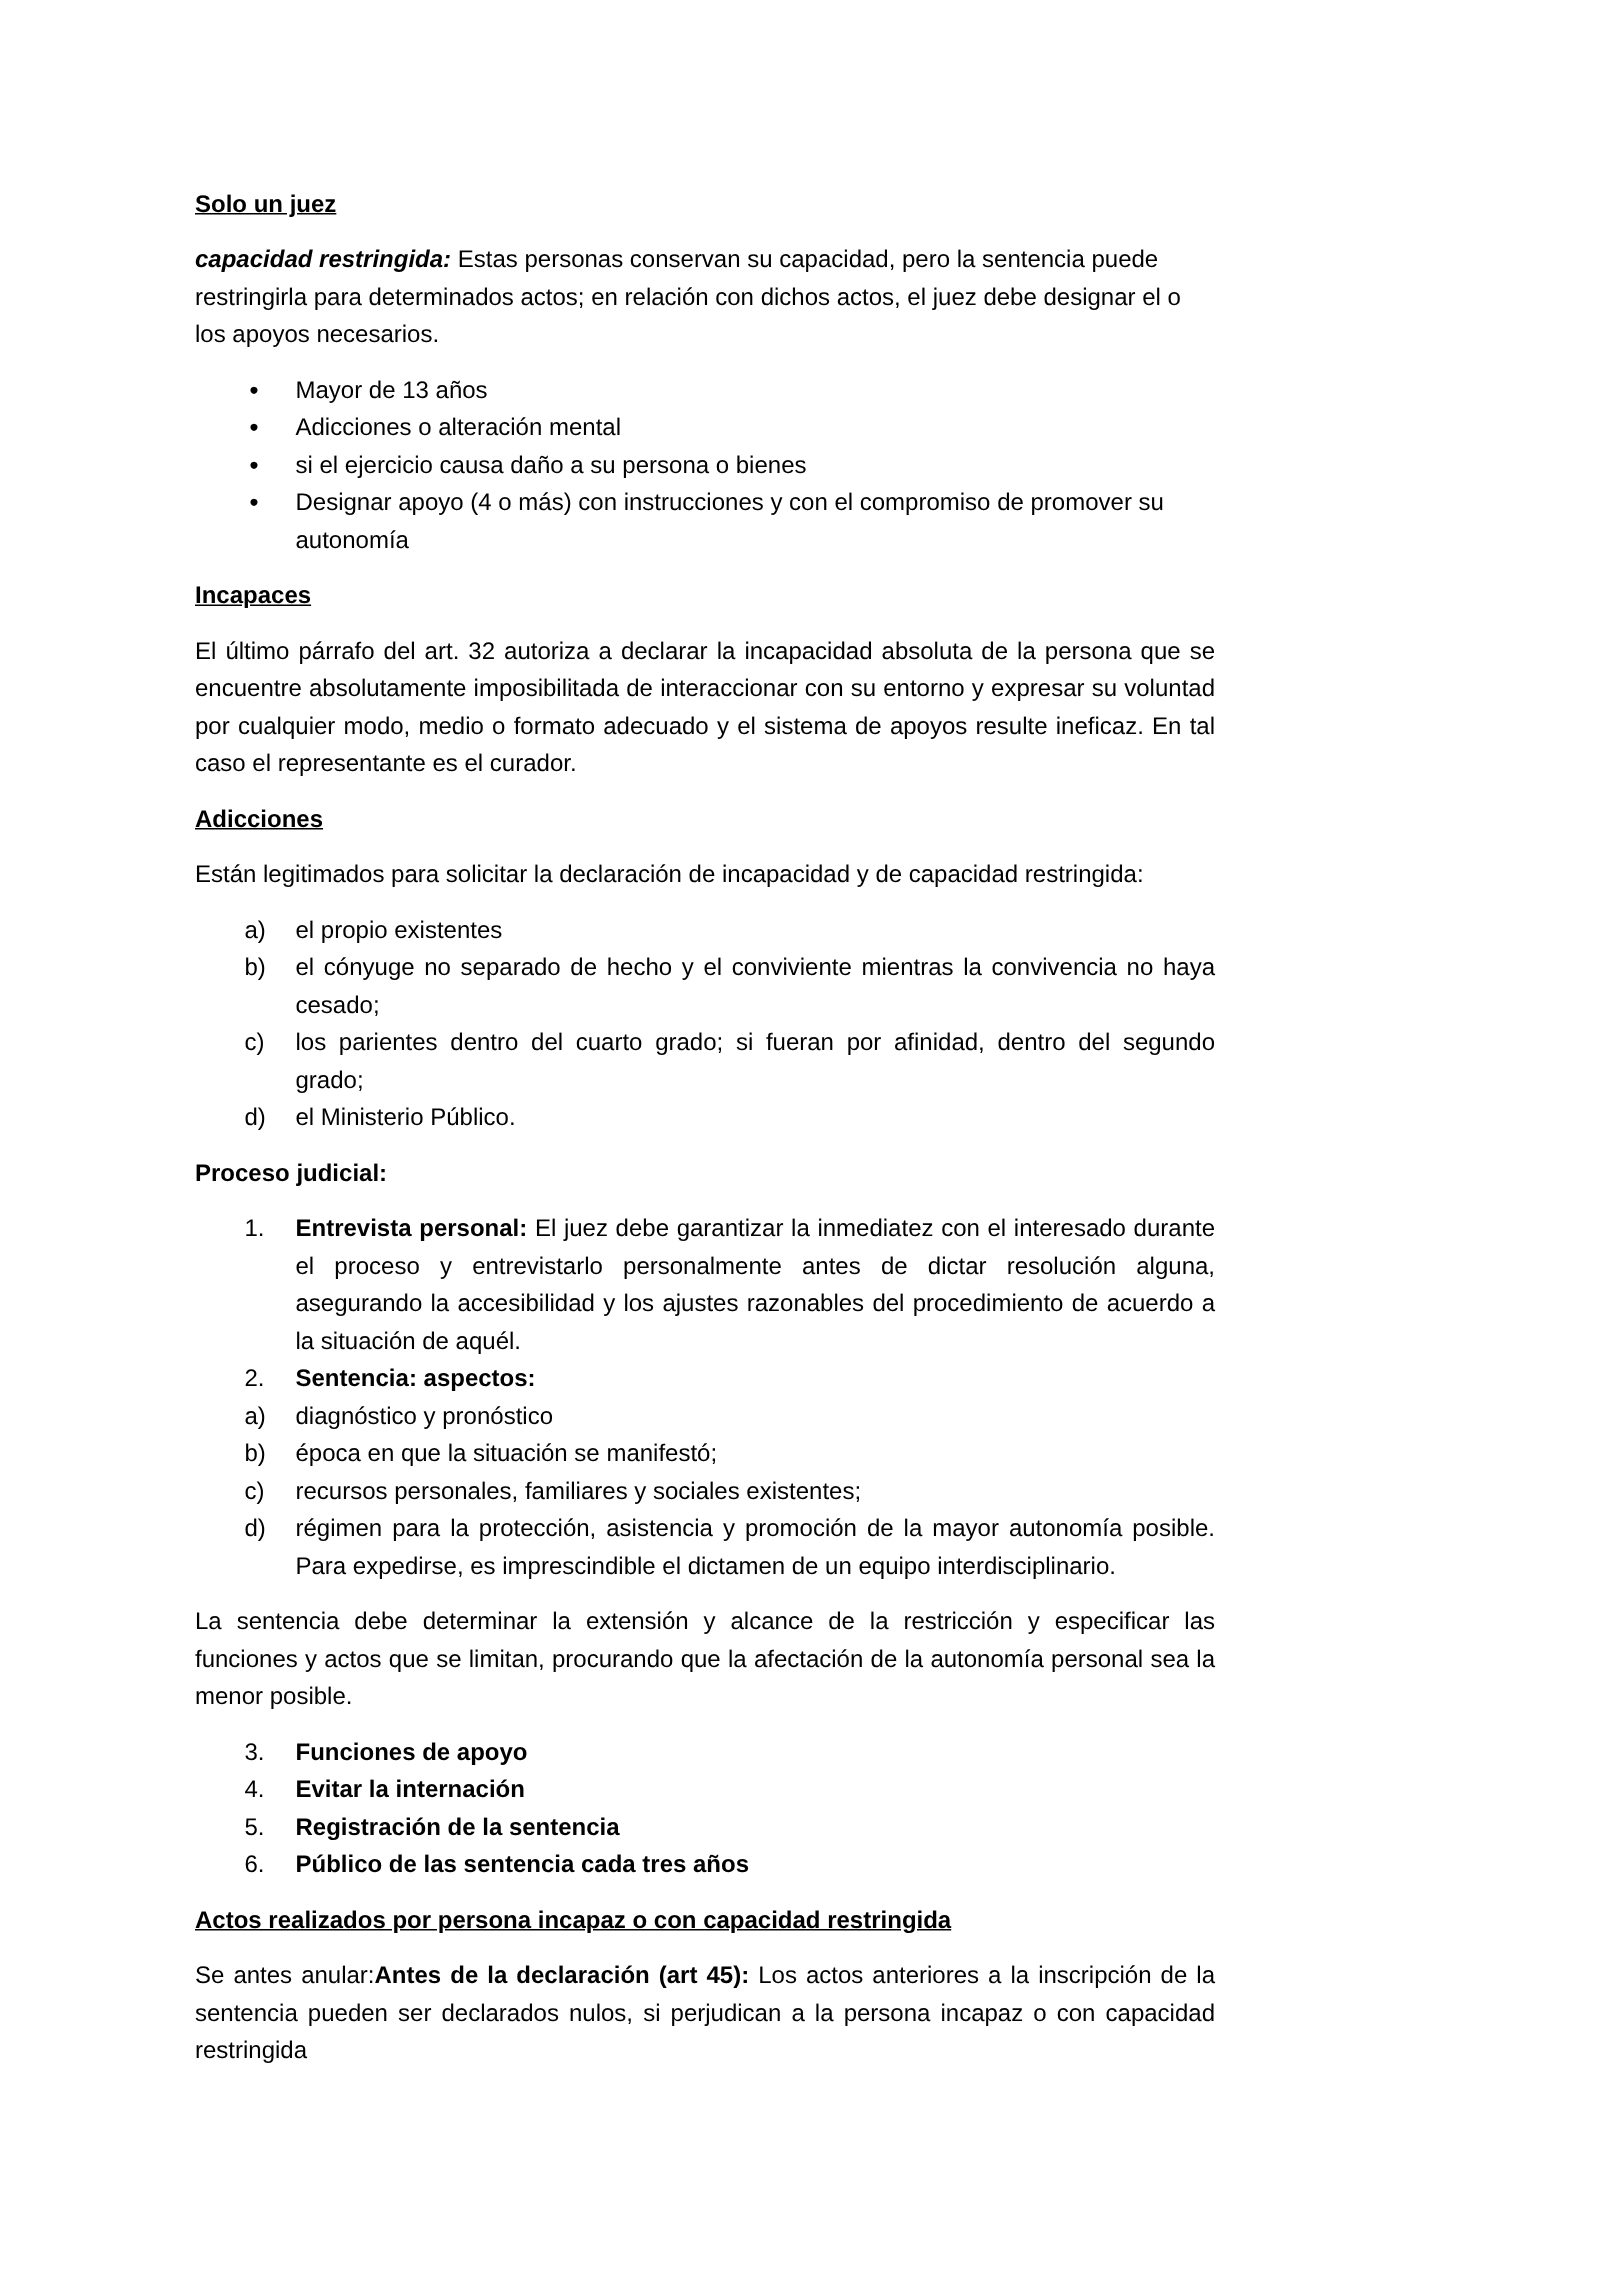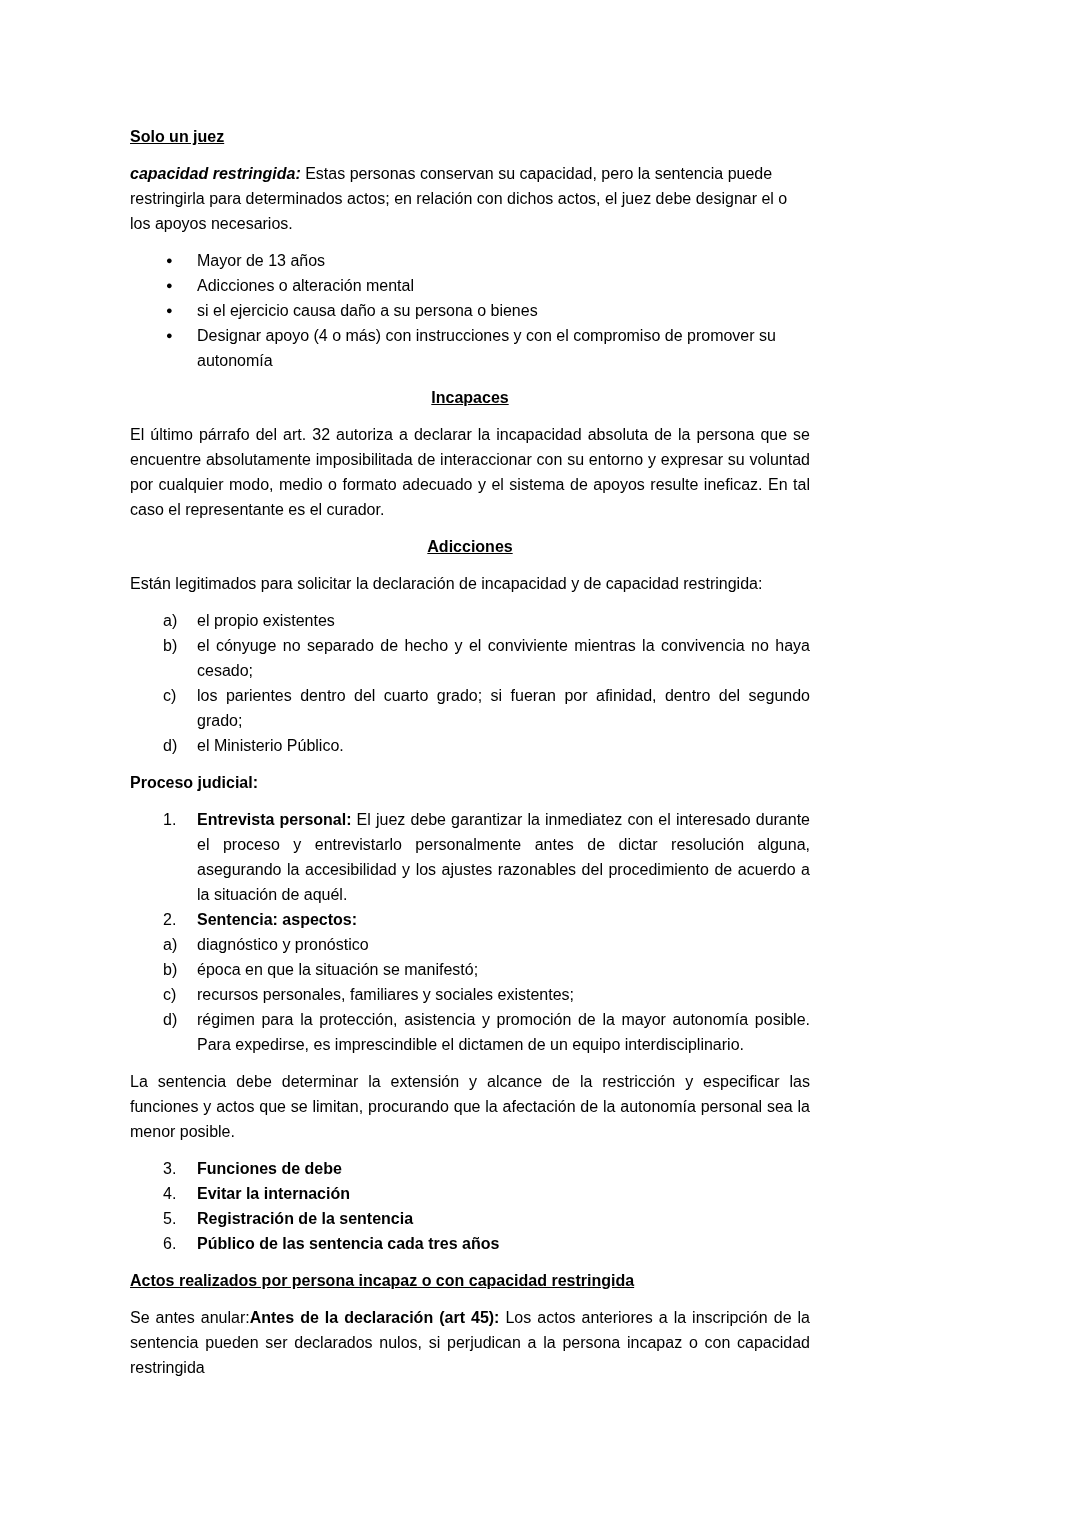--- a/index.html
+++ b/index.html
@@ -23,21 +23,20 @@
   .h-left {
     font-size: 16px;
     font-weight: bold;
     text-decoration: underline;
     text-align: left;
   }
   .h-center {
     font-size: 16px;
     font-weight: bold;
     text-decoration: underline;
-    text-align: center;
   }
   .h-bold {
     font-size: 16px;
     font-weight: bold;
   }
   .just { text-align: justify; }
   .bi { font-weight: bold; font-style: italic; }
   .b { font-weight: bold; }
   .list { }
   .li {
@@ -95,21 +94,21 @@
     <div class="li"><span class="mk">2.</span><span class="b">Sentencia: aspectos:</span><span></span></div>
     <div class="li"><span class="mk">a)</span><span>diagnóstico y pronóstico</span></div>
     <div class="li"><span class="mk">b)</span><span>época en que la situación se manifestó;</span></div>
     <div class="li"><span class="mk">c)</span><span>recursos personales, familiares y sociales existentes;</span></div>
     <div class="li just"><span class="mk">d)</span><span>régimen para la protección, asistencia y promoción de la mayor autonomía posible. Para expedirse, es imprescindible el dictamen de un equipo interdisciplinario.</span></div>
   </div>
 
   <p class="just blk">La sentencia debe determinar la extensión y alcance de la restricción y especificar las funciones y actos que se limitan, procurando que la afectación de la autonomía personal sea la menor posible.</p>
 
   <div class="list blk">
-    <div class="li li-bold"><span class="mk">3.</span><span>Funciones de debe</span></div>
+    <div class="li li-bold"><span class="mk">3.</span><span>Funciones de apoyo</span></div>
     <div class="li li-bold"><span class="mk">4.</span><span>Evitar la internación</span></div>
     <div class="li li-bold"><span class="mk">5.</span><span>Registración de la sentencia</span></div>
     <div class="li li-bold"><span class="mk">6.</span><span>Público de las sentencia cada tres años</span></div>
   </div>
 
   <div class="h-left blk">Actos realizados por persona incapaz o con capacidad restringida</div>
 
   <p class="just blk"><span>Se antes anular:</span><span class="b">Antes de la declaración (art 45):</span><span> Los actos anteriores a la inscripción de la sentencia pueden ser declarados nulos, si perjudican a la persona incapaz o con capacidad restringida</span></p>
 
 </div>

